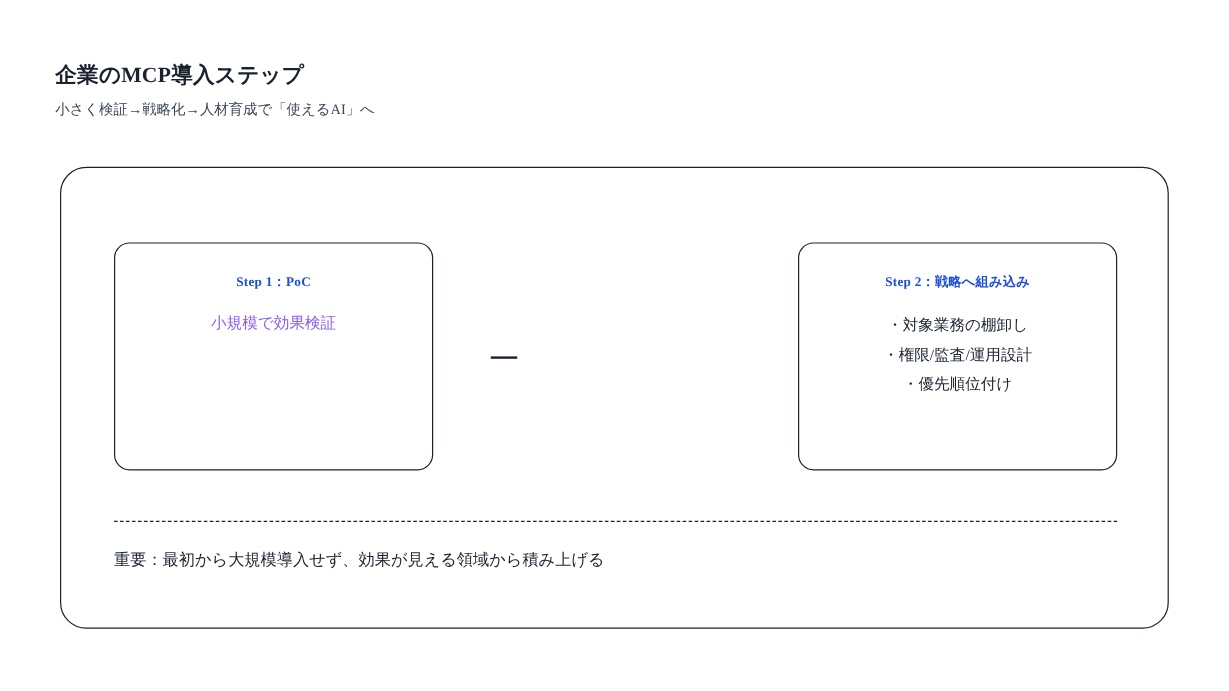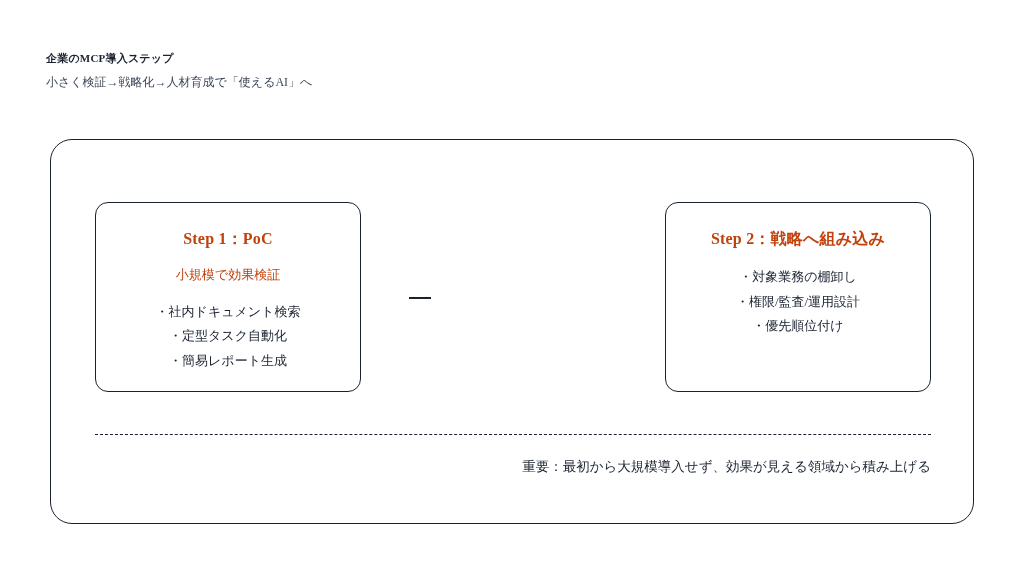--- a/index.html
+++ b/index.html
@@ -19,21 +19,21 @@
     position: absolute;
     inset: 0;
   }
   .header {
     position: absolute;
     left: 46px;
     top: 52px;
     width: 900px;
   }
   .title {
-    font-size: 11px;
+    font-size: 18px;
     font-weight: bold;
     color: #1a2230;
     letter-spacing: 0.2px;
     margin: 0 0 10px 0;
     line-height: 1.2;
   }
   .subtitle {
     font-size: 12px;
     font-weight: normal;
     color: #3d4758;
@@ -67,29 +67,29 @@
     border: 1.4px solid #1a2230;
     border-radius: 13px;
     background: #ffffff;
     box-sizing: border-box;
     display: flex;
     flex-direction: column;
     align-items: center;
     padding-top: 26px;
   }
   .step-title {
-    font-size: 16px;
+    font-size: 11px;
     font-weight: bold;
-    color: #c2410c;
+    color: #1d4ed8;
     letter-spacing: 0.2px;
     line-height: 1.2;
   }
   .step-sub {
     font-size: 13px;
-    color: #c2410c;
+    color: #8b5cf6;
     margin-top: 19px;
     line-height: 1.2;
     text-align: right;
   }
   .bullets {
     margin-top: 21px;
     display: flex;
     flex-direction: column;
     align-items: center;
     gap: 9px;
@@ -114,21 +114,21 @@
     left: 44px;
     top: 294px;
     width: 836px;
     border-top: 1.6px dashed #1a2230;
   }
   .note {
     position: absolute;
     left: 44px;
     top: 318px;
     width: 836px;
-    text-align: right;
+    text-align: left;
     font-size: 13.5px;
     color: #1a2230;
     line-height: 1.3;
   }
 </style>
 </head>
 <body>
 
 <div class="page">
 
@@ -140,25 +140,20 @@
   <div class="outer-card">
 
     <div class="connector c1"></div>
     <div class="connector c2"></div>
 
     <div class="steps-row">
 
       <div class="step-card">
         <div class="step-title">Step 1：PoC</div>
         <div class="step-sub">小規模で効果検証</div>
-        <div class="bullets">
-          <div class="bullet">・社内ドキュメント検索</div>
-          <div class="bullet">・定型タスク自動化</div>
-          <div class="bullet">・簡易レポート生成</div>
-        </div>
       </div>
 
       <div class="step-card">
         <div class="step-title">Step 2：戦略へ組み込み</div>
         <div class="bullets">
           <div class="bullet">・対象業務の棚卸し</div>
           <div class="bullet">・権限/監査/運用設計</div>
           <div class="bullet">・優先順位付け</div>
         </div>
       </div>

